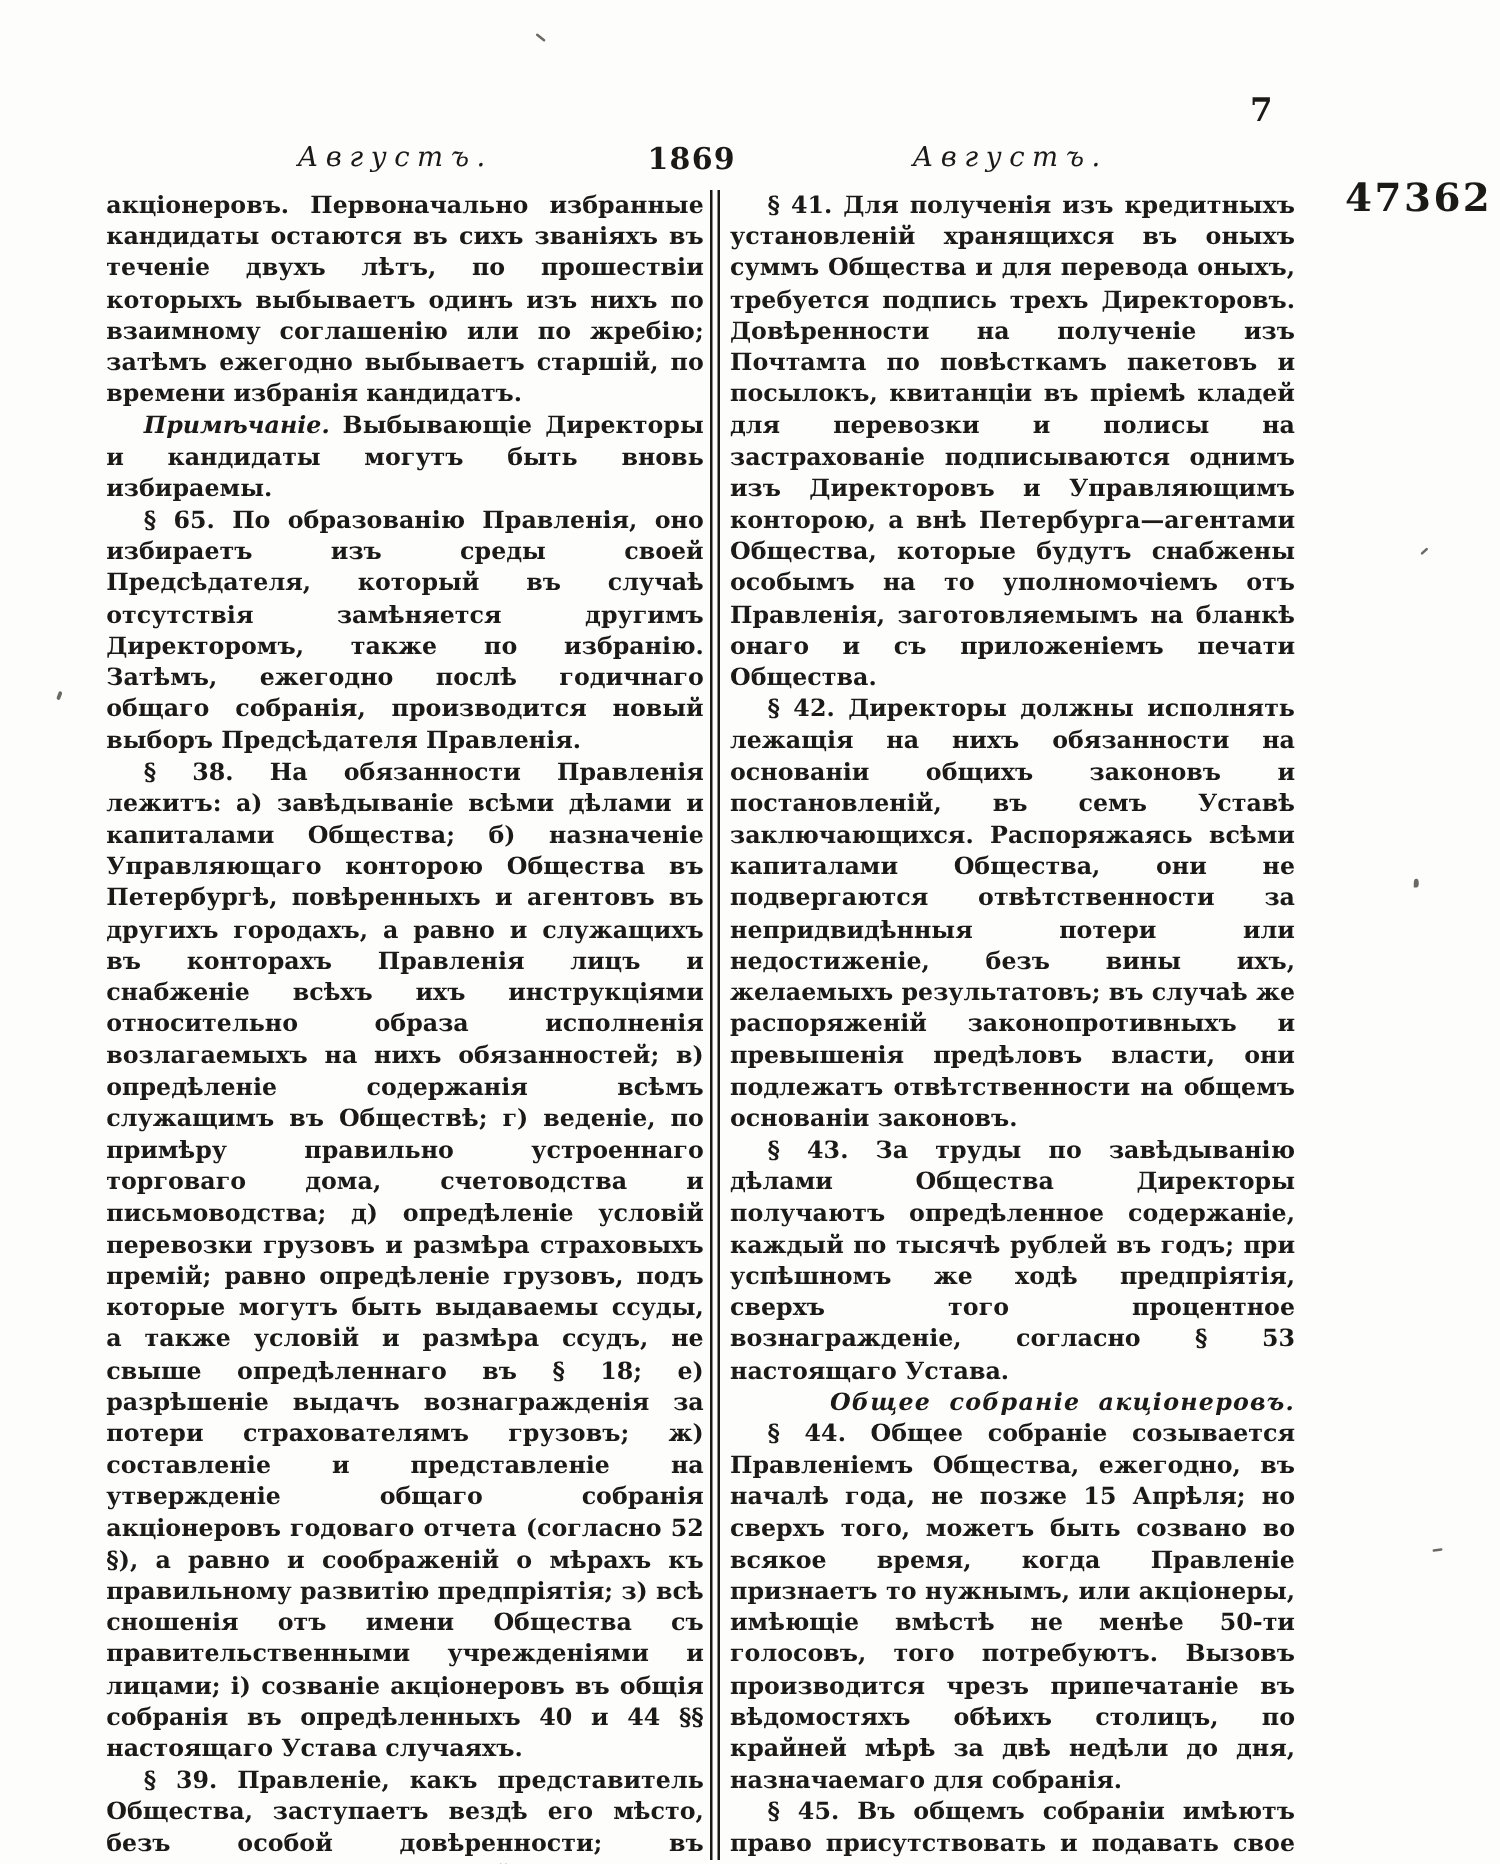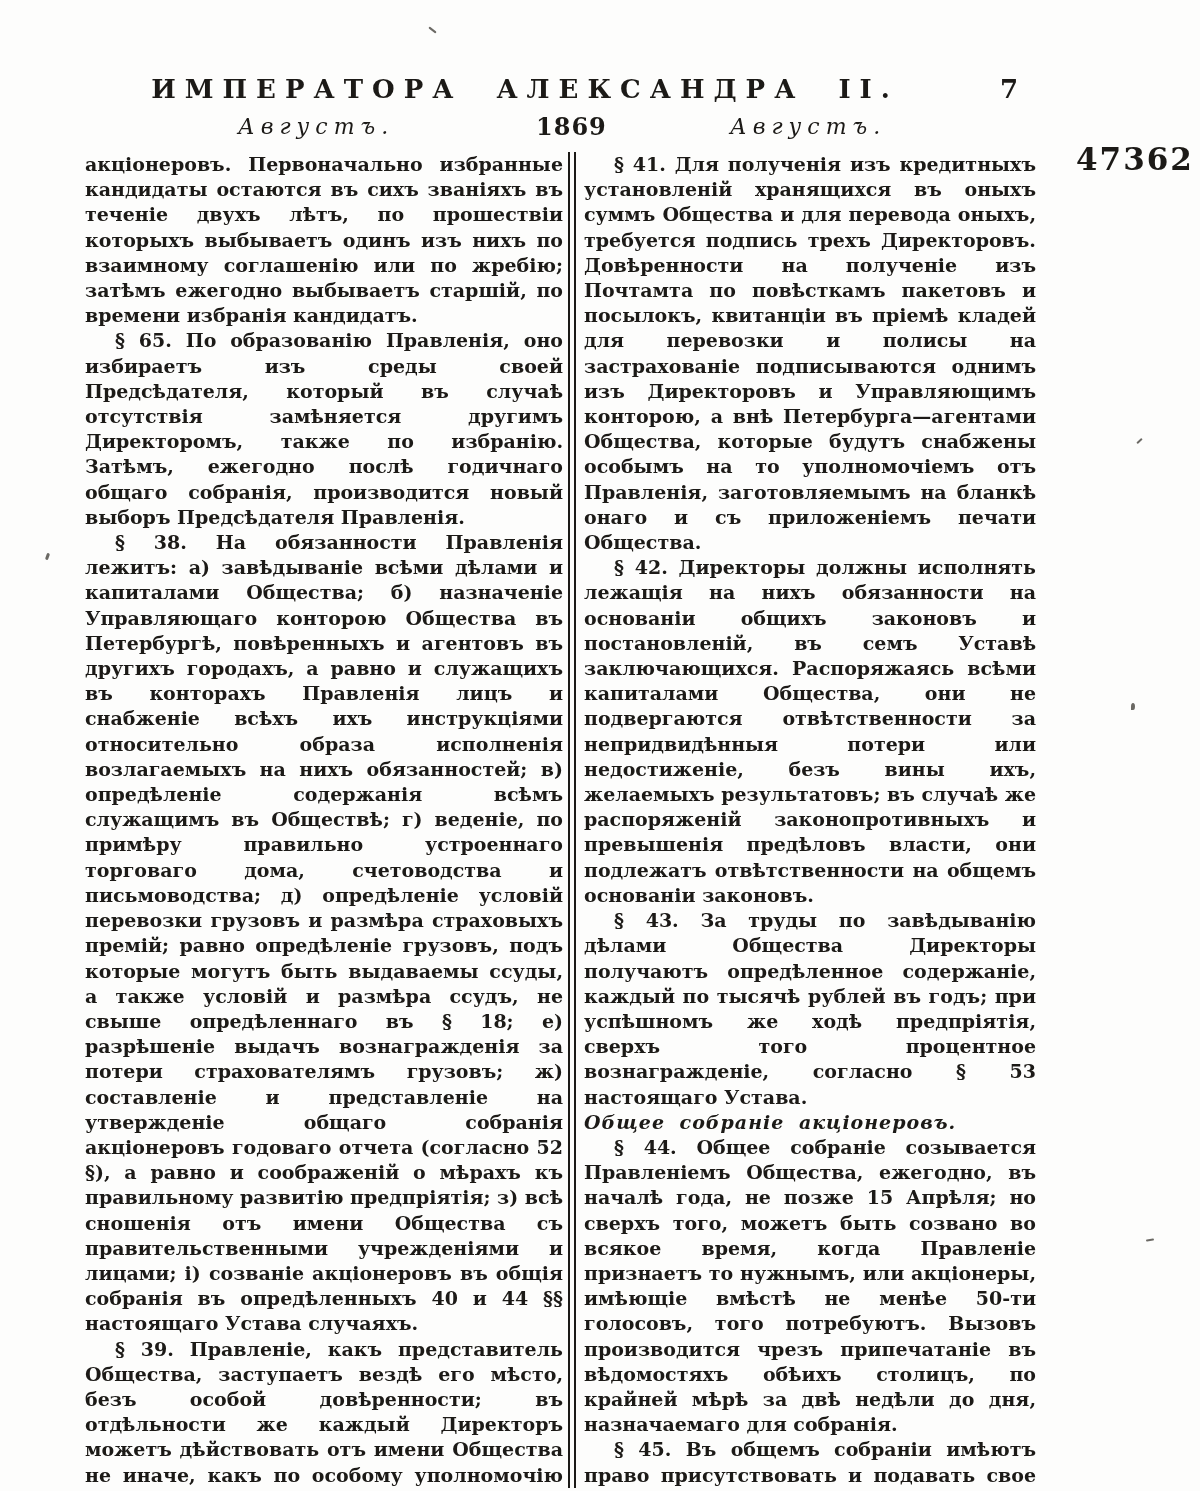--- a/index.html
+++ b/index.html
@@ -39,21 +39,20 @@
     font-style: italic;
     font-size: 22px;
     letter-spacing: 6px;
   }
   .year-center {
     position: absolute;
     top: 112px; left: 518px;
     font-size: 24px;
     font-weight: bold;
     letter-spacing: 1px;
-    margin-left: 18px;
   }
   .month-right {
     position: absolute;
     top: 114px; left: 730px;
     font-style: italic;
     font-size: 22px;
     letter-spacing: 6px;
   }
   .act-number {
     position: absolute;
@@ -85,50 +84,50 @@
   .col-left p, .col-right p, .heading {
     margin: 0;
     font-size: 19px;
     line-height: 25.2px;
     text-align: justify;
     font-weight: bold;
   }
   p.indent { text-indent: 30px; }
   .note-lead { font-style: italic; }
   .heading {
-    text-align: left;
+    text-align: right;
     font-style: italic;
     letter-spacing: 1px;
     word-spacing: 7px;
   }
   
   .artifact { position: absolute; background: #3a3732; border-radius: 2px; opacity: .75; }
   .a1 { top: 29px;  left: 428px;  width: 9px; height: 2px; transform: rotate(38deg); }
   .a2 { top: 440px; left: 1136px; width: 7px; height: 2px; transform: rotate(-42deg); }
   .a3 { top: 703px; left: 1131px; width: 4px; height: 7px; border-radius: 50% 50% 50% 0; }
   .a4 { top: 1239px; left: 1146px; width: 8px; height: 2px; transform: rotate(-8deg); }
   .a5 { top: 553px; left: 46px;  width: 3px; height: 7px; transform: rotate(20deg); }
 </style>
 </head>
 <body>
 
 <div class="page">
 
-  <div class="running-title">ИМПЕРАТОРА АЛЕКСАНДРА II.</div>
   <div class="page-number">7</div>
 
   <div class="month-left">Августъ.</div>
   <div class="year-center">1869</div>
   <div class="month-right">Августъ.</div>
 
   <div class="act-number">47362</div>
 
   <div class="text-block">
     <div class="col-left" id="col-left">
         <p class="">акціонеровъ. Первоначально избранные кандидаты остаются въ сихъ званіяхъ въ теченіе двухъ лѣтъ, по прошествіи которыхъ выбываетъ одинъ изъ нихъ по взаимному соглашенію или по жребію; затѣмъ ежегодно выбываетъ старшій, по времени избранія кандидатъ.</p>
+        <p class="indent"><span class="note-lead">Примѣчаніе.</span> Выбывающіе Директоры и кандидаты могутъ быть вновь избираемы.</p>
         <p class="indent">§ 65. По образованію Правленія, оно избираетъ изъ среды своей Предсѣдателя, который въ случаѣ отсутствія замѣняется другимъ Директоромъ, также по избранію. Затѣмъ, ежегодно послѣ годичнаго общаго собранія, производится новый выборъ Предсѣдателя Правленія.</p>
         <p class="indent">§ 38. На обязанности Правленія лежитъ: а) завѣдываніе всѣми дѣлами и капиталами Общества; б) назначеніе Управляющаго конторою Общества въ Петербургѣ, повѣренныхъ и агентовъ въ другихъ городахъ, а равно и служащихъ въ конторахъ Правленія лицъ и снабженіе всѣхъ ихъ инструкціями относительно образа исполненія возлагаемыхъ на нихъ обязанностей; в) опредѣленіе содержанія всѣмъ служащимъ въ Обществѣ; г) веденіе, по примѣру правильно устроеннаго торговаго дома, счетоводства и письмоводства; д) опредѣленіе условій перевозки грузовъ и размѣра страховыхъ премій; равно опредѣленіе грузовъ, подъ которые могутъ быть выдаваемы ссуды, а также условій и размѣра ссудъ, не свыше опредѣленнаго въ § 18; е) разрѣшеніе выдачъ вознагражденія за потери страхователямъ грузовъ; ж) составленіе и представленіе на утвержденіе общаго собранія акціонеровъ годоваго отчета (согласно 52 §), а равно и соображеній о мѣрахъ къ правильному развитію предпріятія; з) всѣ сношенія отъ имени Общества съ правительственными учрежденіями и лицами; і) созваніе акціонеровъ въ общія собранія въ опредѣленныхъ 40 и 44 §§ настоящаго Устава случаяхъ.</p>
         <p class="indent">§ 39. Правленіе, какъ представитель Общества, заступаетъ вездѣ его мѣсто, безъ особой довѣренности; въ отдѣльности же каждый Директоръ можетъ дѣйствовать отъ имени Общества не иначе, какъ по особому уполномочію Правленія.</p>
       </div>
     <div class="divider"></div>
     <div class="col-right" id="col-right">
         <p class="indent">§ 41. Для полученія изъ кредитныхъ установленій хранящихся въ оныхъ суммъ Общества и для перевода оныхъ, требуется подпись трехъ Директоровъ. Довѣренности на полученіе изъ Почтамта по повѣсткамъ пакетовъ и посылокъ, квитанціи въ пріемѣ кладей для перевозки и полисы на застрахованіе подписываются однимъ изъ Директоровъ и Управляющимъ конторою, а внѣ Петербурга—агентами Общества, которые будутъ снабжены особымъ на то уполномочіемъ отъ Правленія, заготовляемымъ на бланкѣ онаго и съ приложеніемъ печати Общества.</p>
         <p class="indent">§ 42. Директоры должны исполнять лежащія на нихъ обязанности на основаніи общихъ законовъ и постановленій, въ семъ Уставѣ заключающихся. Распоряжаясь всѣми капиталами Общества, они не подвергаются отвѣтственности за непридвидѣнныя потери или недостиженіе, безъ вины ихъ, желаемыхъ результатовъ; въ случаѣ же распоряженій законопротивныхъ и превышенія предѣловъ власти, они подлежатъ отвѣтственности на общемъ основаніи законовъ.</p>
         <p class="indent">§ 43. За труды по завѣдыванію дѣлами Общества Директоры получаютъ опредѣленное содержаніе, каждый по тысячѣ рублей въ годъ; при успѣшномъ же ходѣ предпріятія, сверхъ того процентное вознагражденіе, согласно § 53 настоящаго Устава.</p>
         <div class="heading">Общее собраніе акціонеровъ.</div>

